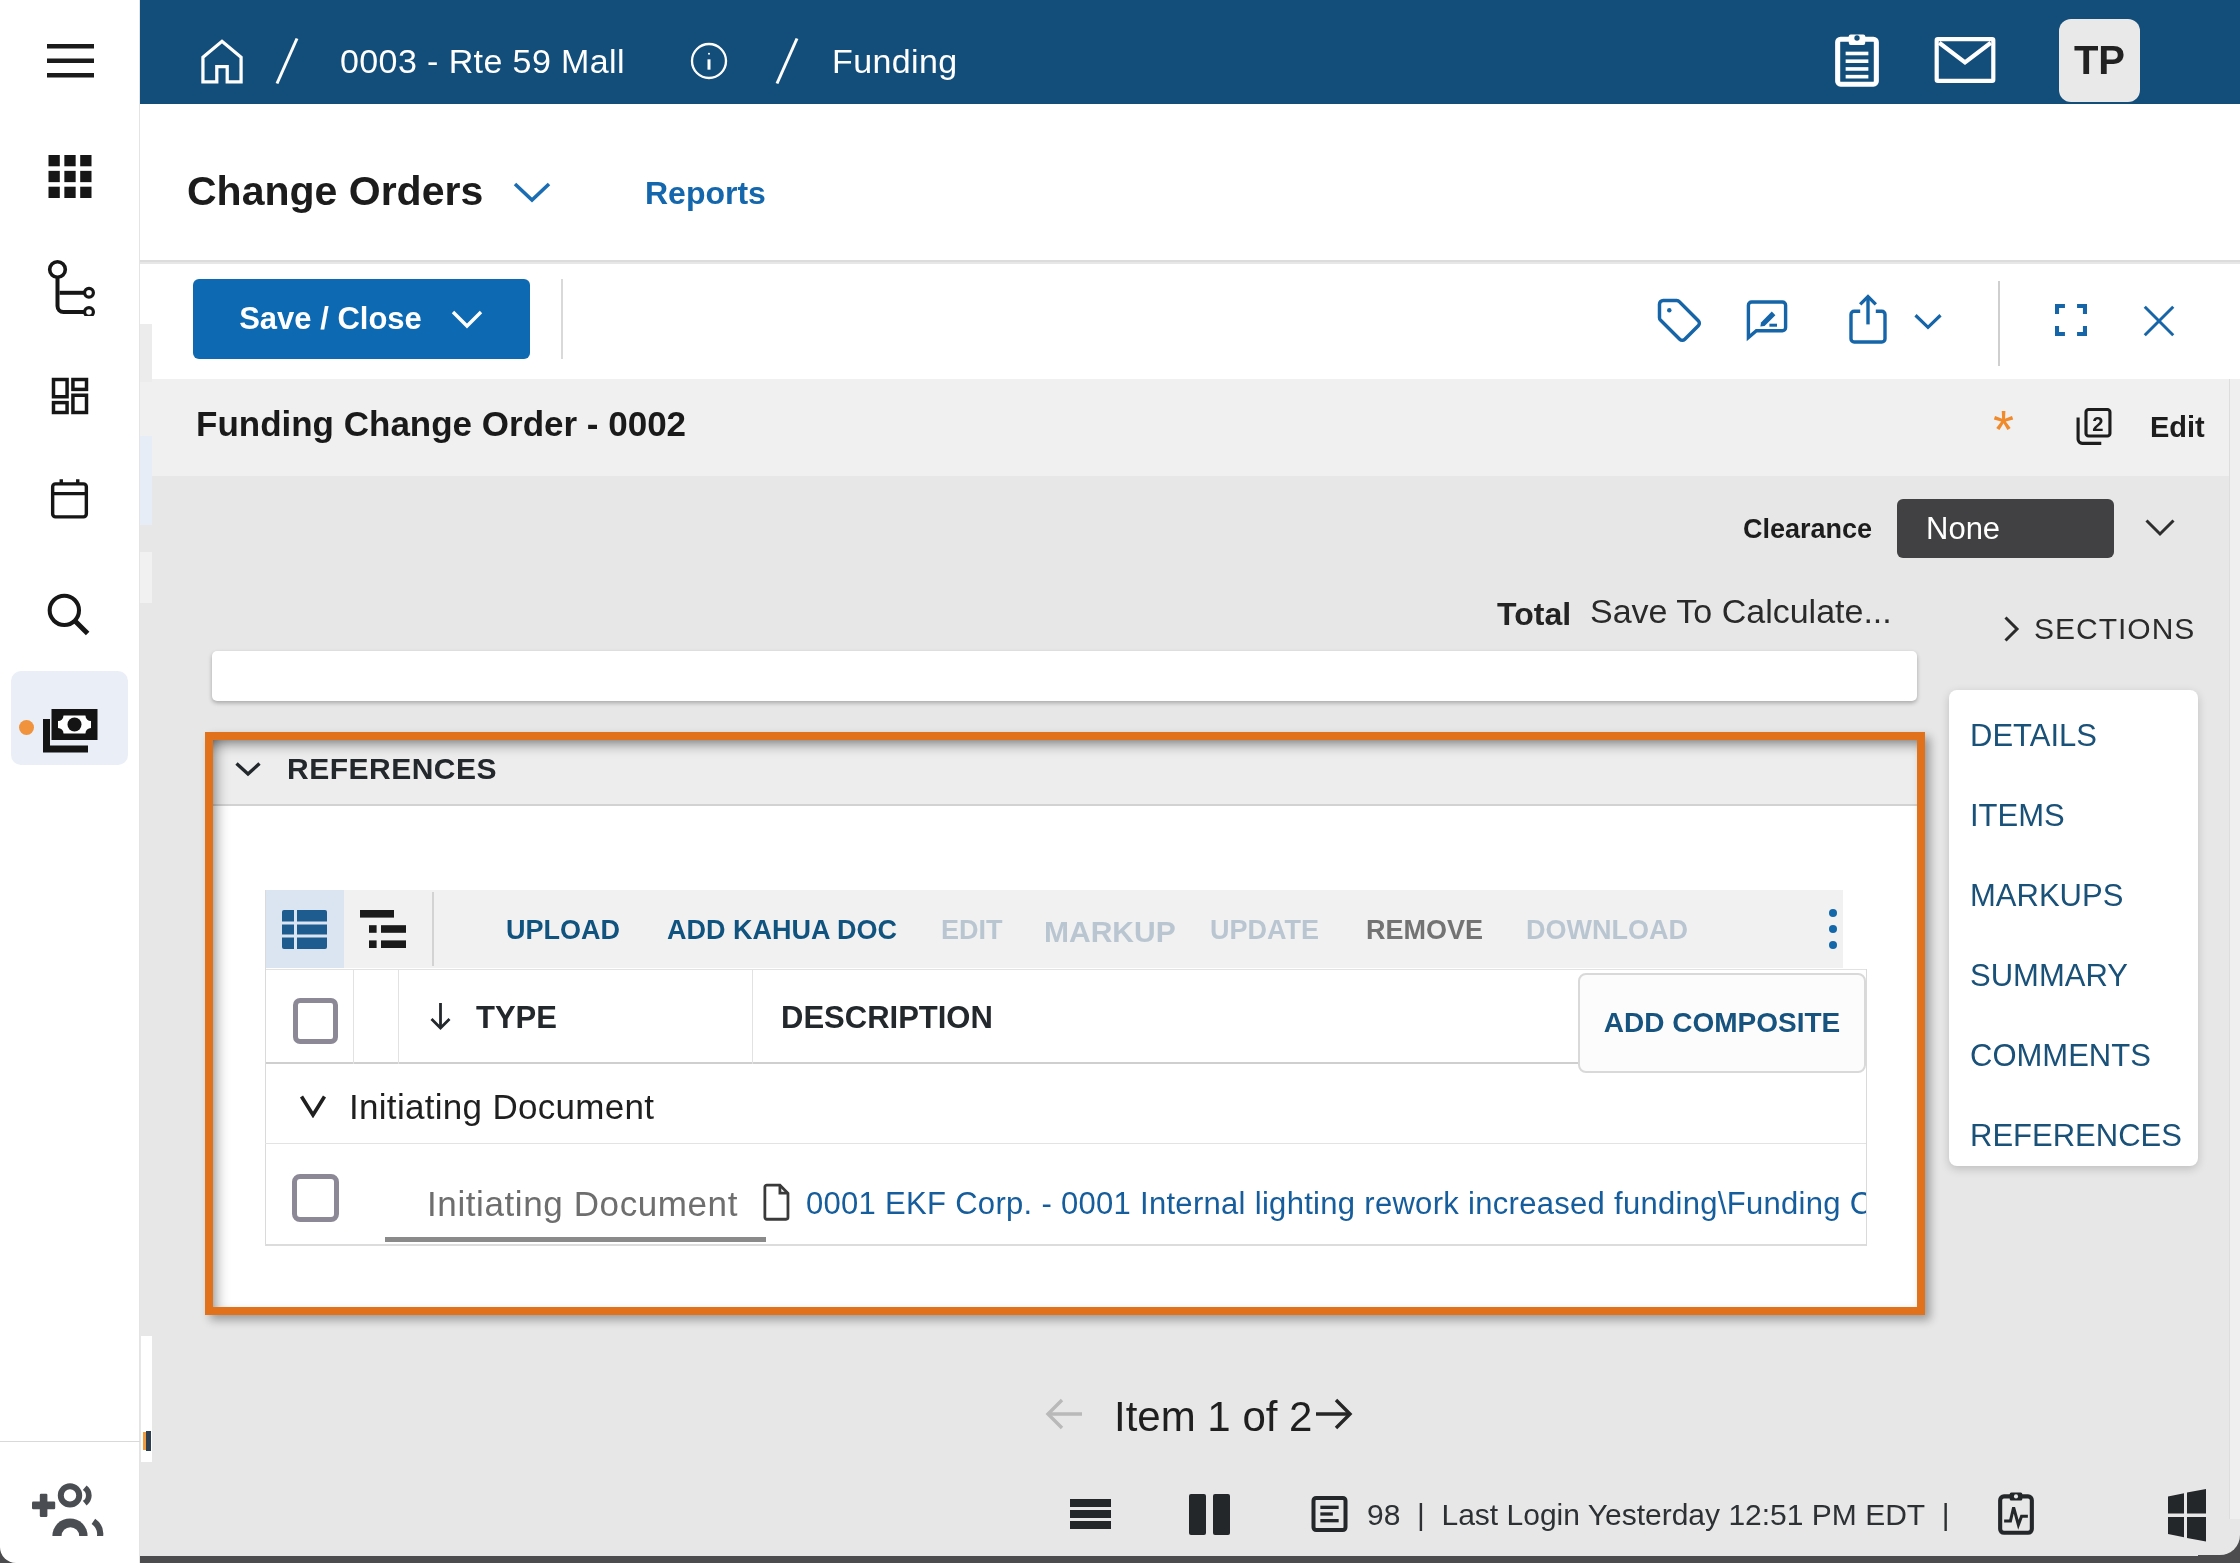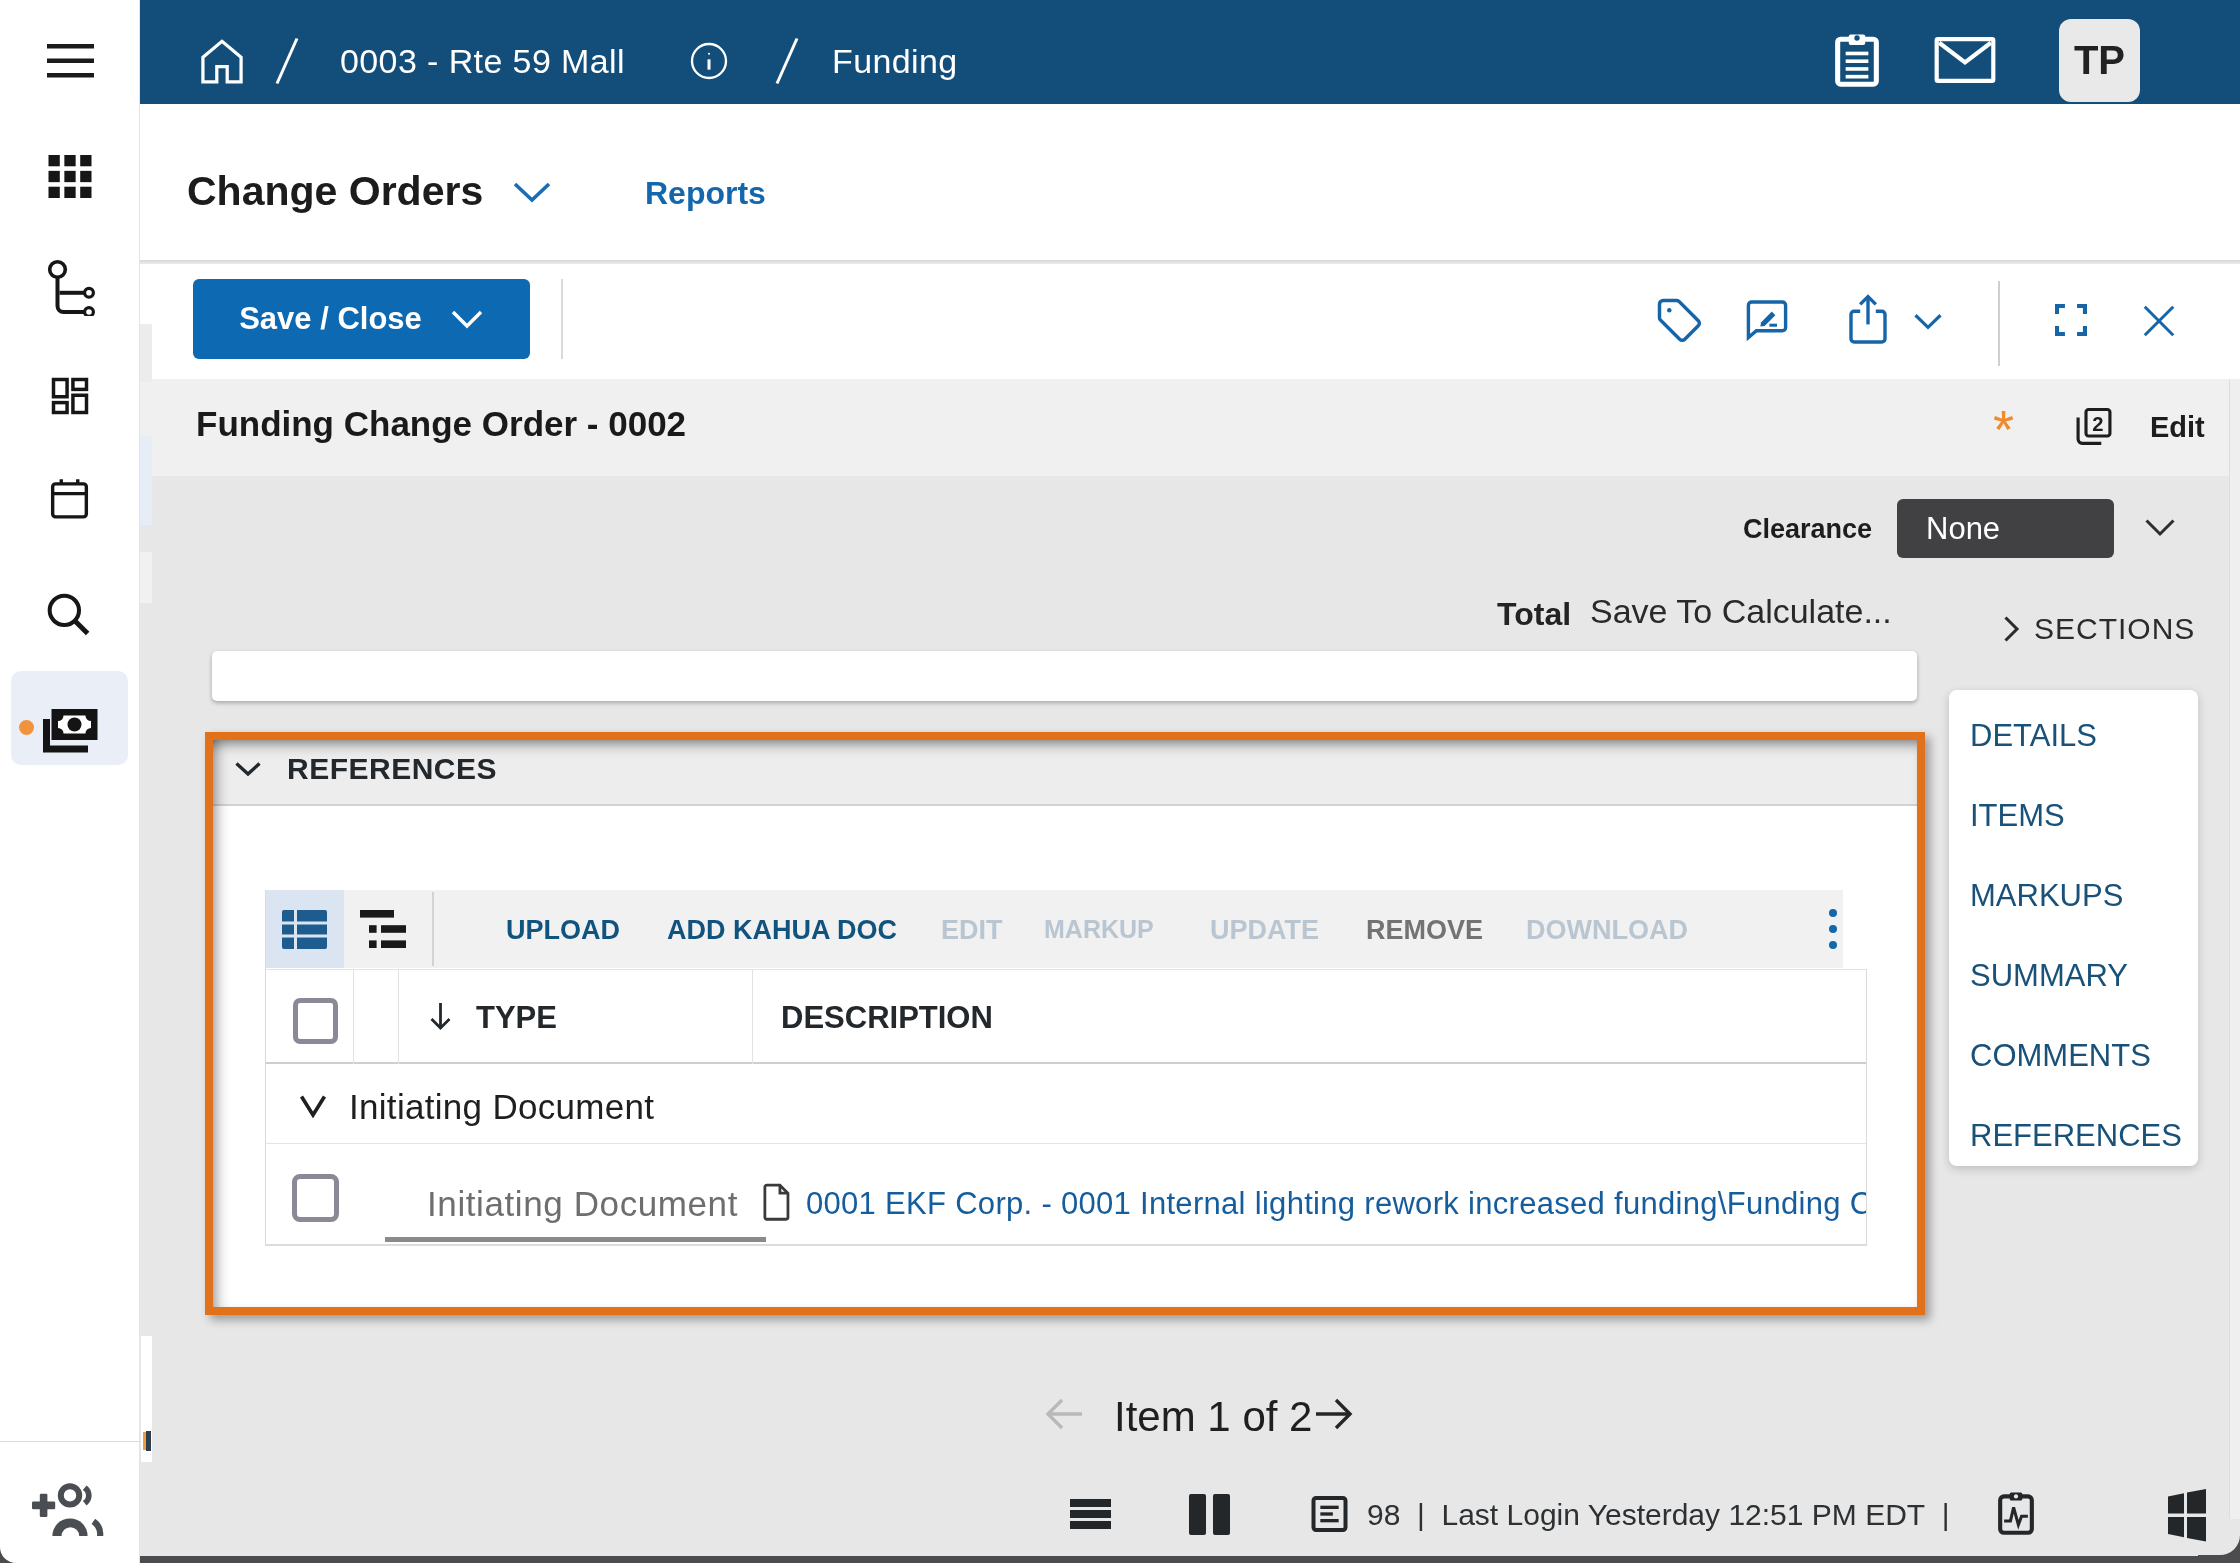--- a/index.html
+++ b/index.html
@@ -263,21 +263,21 @@
           <rect x="21" y="15.2" width="25" height="7.6"></rect>
         <rect x="9" y="30.4" width="7.6" height="7.6"></rect>
           <rect x="21" y="30.4" width="25" height="7.6"></rect>
       </g>
     </svg>
   </div>
   <div class="a" style="left:219px;top:152px;width:2px;height:74px;background:#d3d3d3;"></div>
   <div class="a" style="left:293px;top:175px;font-size:27px;font-weight:bold;color:#11537f;">UPLOAD</div>
   <div class="a" style="left:454px;top:175px;font-size:27px;font-weight:bold;color:#11537f;">ADD KAHUA DOC</div>
   <div class="a" style="left:728px;top:175px;font-size:27px;font-weight:bold;color:#b9c6d2;">EDIT</div>
-  <div class="a" style="left:831px;top:175px;font-size:25px;font-weight:bold;color:#b9c6d2;">MARKUP</div>
+  <div class="a" style="left:831px;top:175px;font-size:30px;font-weight:bold;color:#b9c6d2;">MARKUP</div>
   <div class="a" style="left:997px;top:175px;font-size:27px;font-weight:bold;color:#b9c6d2;">UPDATE</div>
   <div class="a" style="left:1153px;top:175px;font-size:27px;font-weight:bold;color:#737373;">REMOVE</div>
   <div class="a" style="left:1313px;top:175px;font-size:27px;font-weight:bold;color:#b9c6d2;">DOWNLOAD</div>
   <svg class="a" style="left:1615px;top:168px;" width="10" height="42" viewBox="0 0 10 42">
     <circle cx="5" cy="5" r="4" fill="#1467a8"></circle>
       <circle cx="5" cy="21" r="4" fill="#1467a8"></circle>
       <circle cx="5" cy="37" r="4" fill="#1467a8"></circle>
   </svg>
 
   <div class="a" style="left:52px;top:229px;width:1601px;height:95px;background:#ffffff;border-top:1px solid #e2e2e2;border-bottom:2px solid #cfcfcf;"></div>
@@ -287,20 +287,23 @@
   <div class="a" style="left:185px;top:230px;width:1px;height:94px;background:#e2e2e2;"></div>
   <div class="a" style="left:539px;top:230px;width:1px;height:94px;background:#e2e2e2;"></div>
   <div class="a" style="left:80px;top:258px;width:45px;height:46px;border:5px solid #8d8896;border-radius:7px;"></div>
   <svg class="a" style="left:213px;top:261px;" width="29" height="30" viewBox="0 0 29 30" fill="none" stroke="#23282d" stroke-width="2.8">
     <line x1="14.5" y1="2" x2="14.5" y2="26.5"></line>
     <path d="M5.5 18 L14.5 27 L23.5 18"></path>
   </svg>
   <div class="a" style="left:263px;top:260px;font-size:31px;font-weight:bold;color:#23282d;">TYPE</div>
   <div class="a" style="left:568px;top:260px;font-size:31px;font-weight:bold;color:#23282d;">DESCRIPTION</div>
 
+  <div class="a f" style="left:1365px;top:233px;width:288px;height:100px;background:#fcfcfc;border:2px solid #d9d9d9;border-radius:8px;justify-content:center;z-index:6;">
+    <span style="font-size:28px;font-weight:bold;color:#17537f;">ADD COMPOSITE</span>
+  </div>
 
   <div class="a" style="left:52px;top:326px;width:1601px;height:78px;border-bottom:1px solid #e3e3e3;"></div>
   <svg class="a" style="left:86px;top:354px;" width="28" height="24" viewBox="0 0 28 24" fill="none" stroke="#1f1f1f" stroke-width="3.6">
     <path d="M2.5 2.5 L14 21 L25.5 2.5" fill="none"></path>
   </svg>
   <div class="a" style="left:136px;top:347px;font-size:35px;letter-spacing:0.3px;color:#1f1f1f;">Initiating Document</div>
 
   <div class="a" style="left:52px;top:404px;width:1601px;height:102px;border-bottom:2px solid #dcdcdc;"></div>
   <div class="a" style="left:79px;top:434px;width:47px;height:48px;border:5px solid #8d8896;border-radius:8px;"></div>
   <div class="a" style="left:214px;top:444px;font-size:35px;letter-spacing:0.6px;color:#6e6e6e;">Initiating Document</div>

